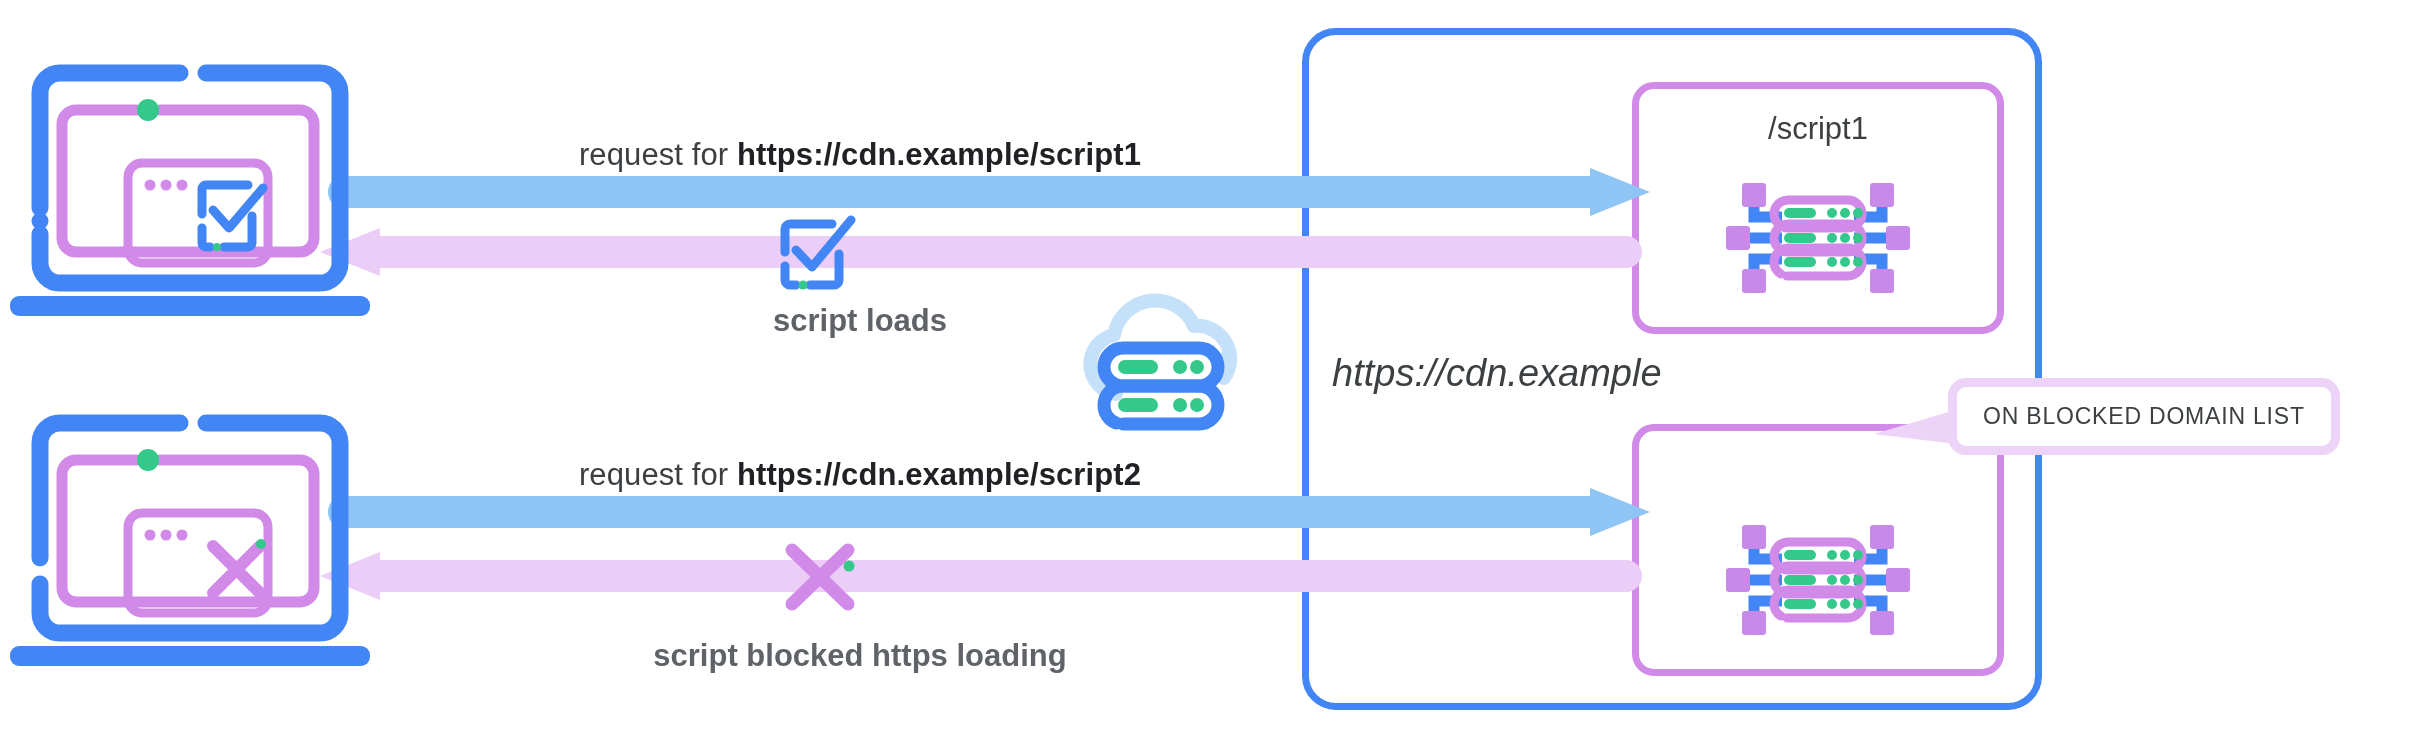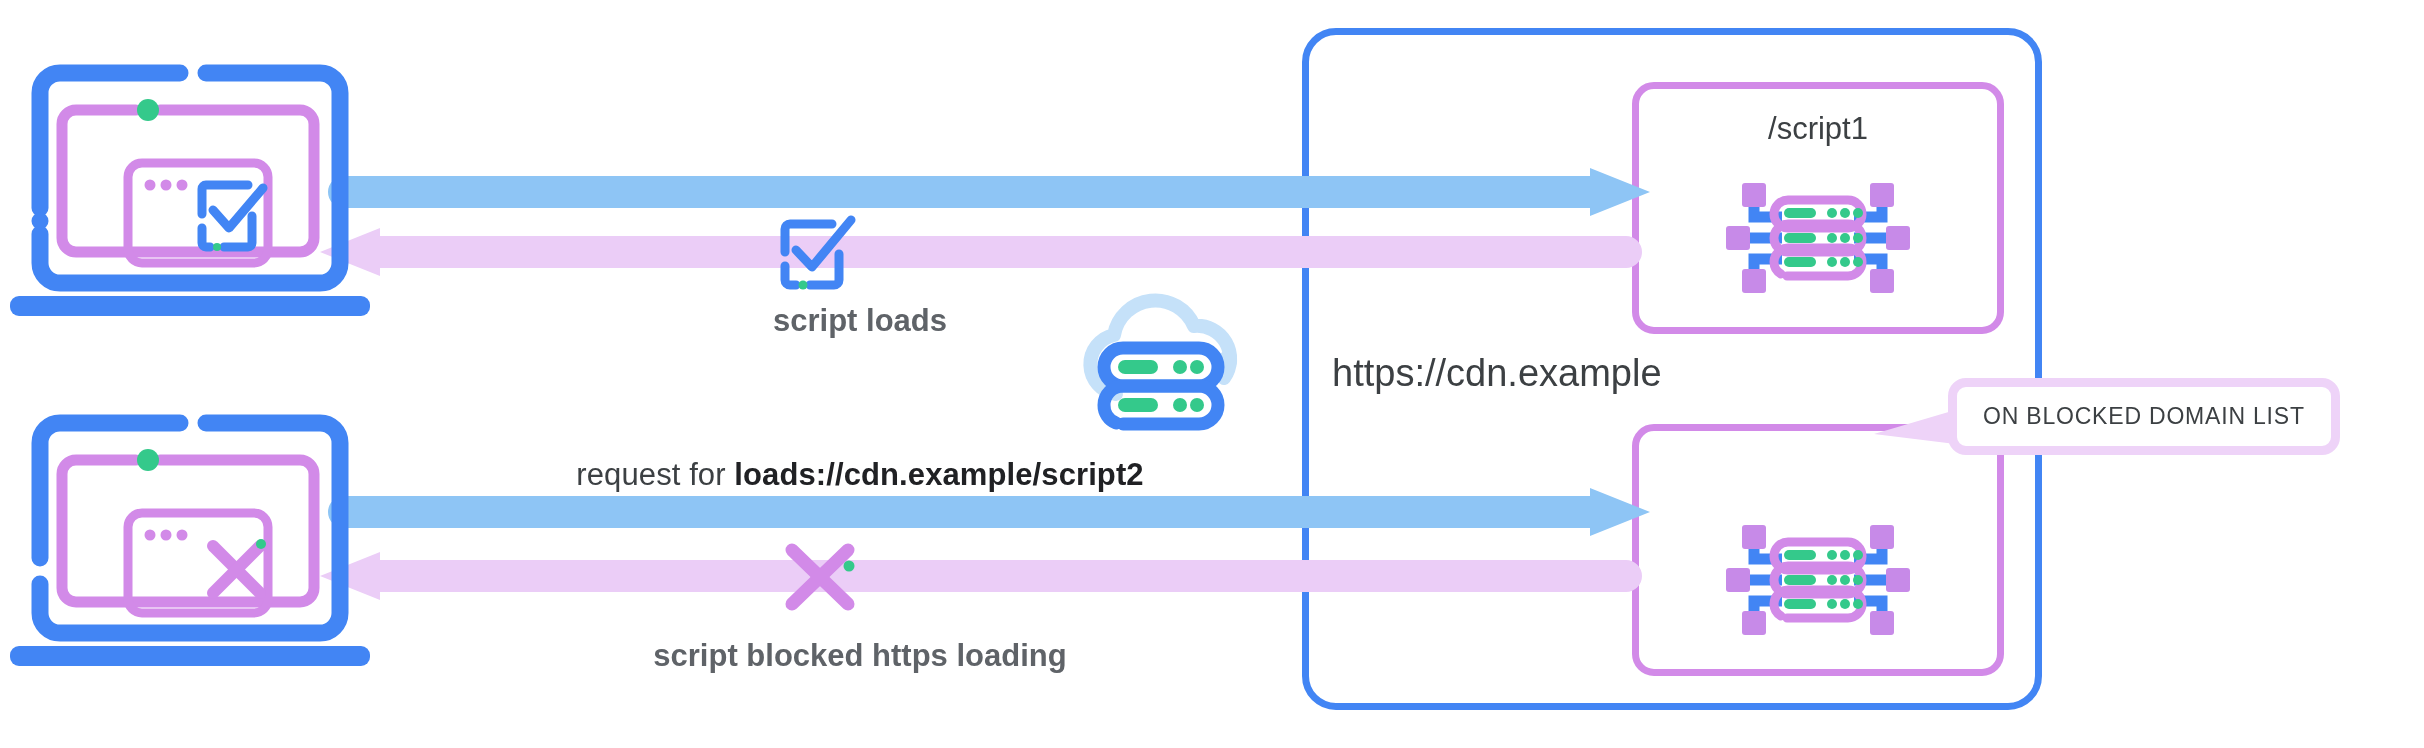--- a/index.html
+++ b/index.html
@@ -156,32 +156,35 @@
   </svg>
 
   <svg class="abs mid-icon" style="left:778px;top:538px;" width="86" height="78" viewBox="0 0 86 78">
     <g fill="none" stroke="#d28ae8" stroke-width="13" stroke-linecap="round">
       <path d="M14,12 L70,66"></path>
       <path d="M70,12 L14,66"></path>
     </g>
     <circle cx="71" cy="28" r="5.5" fill="#34c98b"></circle>
   </svg>
 
+  <div class="abs req-label" style="left:520px;top:137px;width:680px;">
+    <span>request for </span><b>https://cdn.example/script1</b>
+  </div>
 
   <div class="abs caption" style="left:520px;top:303px;width:680px;">script loads</div>
 
   <div class="abs req-label" style="left:520px;top:457px;width:680px;">
-    <span>request for </span><b>loads://cdn.example/script2</b>
+    <span>request for </span><b>https://cdn.example/script2</b>
   </div>
 
   <div class="abs caption" style="left:480px;top:638px;width:760px;">script blocked https loading</div>
 
   <div class="abs cdn-box"></div>
 
-  <div class="abs cdn-title" style="left:1332px;top:352px;">https://cdn.example</div>
+  <div class="abs cdn-title" style="left:1332px;top:352px;font-style:italic;">https://cdn.example</div>
 
   <svg class="abs cloud" style="left:1068px;top:290px;" width="186" height="148" viewBox="0 0 186 148">
     <g fill="none" stroke="#c5e1f9" stroke-width="14" stroke-linecap="round" stroke-linejoin="round">
       <path d="M48,104 A30,30 0 0 1 46,45 A42,42 0 0 1 126,36 A33,33 0 0 1 156,88"></path>
       <path d="M158,68 A24,24 0 0 1 162,72"></path>
     </g>
     <g fill="none" stroke="#4285f4" stroke-width="13" stroke-linecap="round">
       <rect x="36" y="58" width="114" height="38" rx="19"></rect>
       <path d="M55,134 H131 A19,19 0 0 0 150,115 A19,19 0 0 0 131,96 H55 A19,19 0 0 0 36,115 A19,19 0 0 0 48,133"></path>
     </g>

